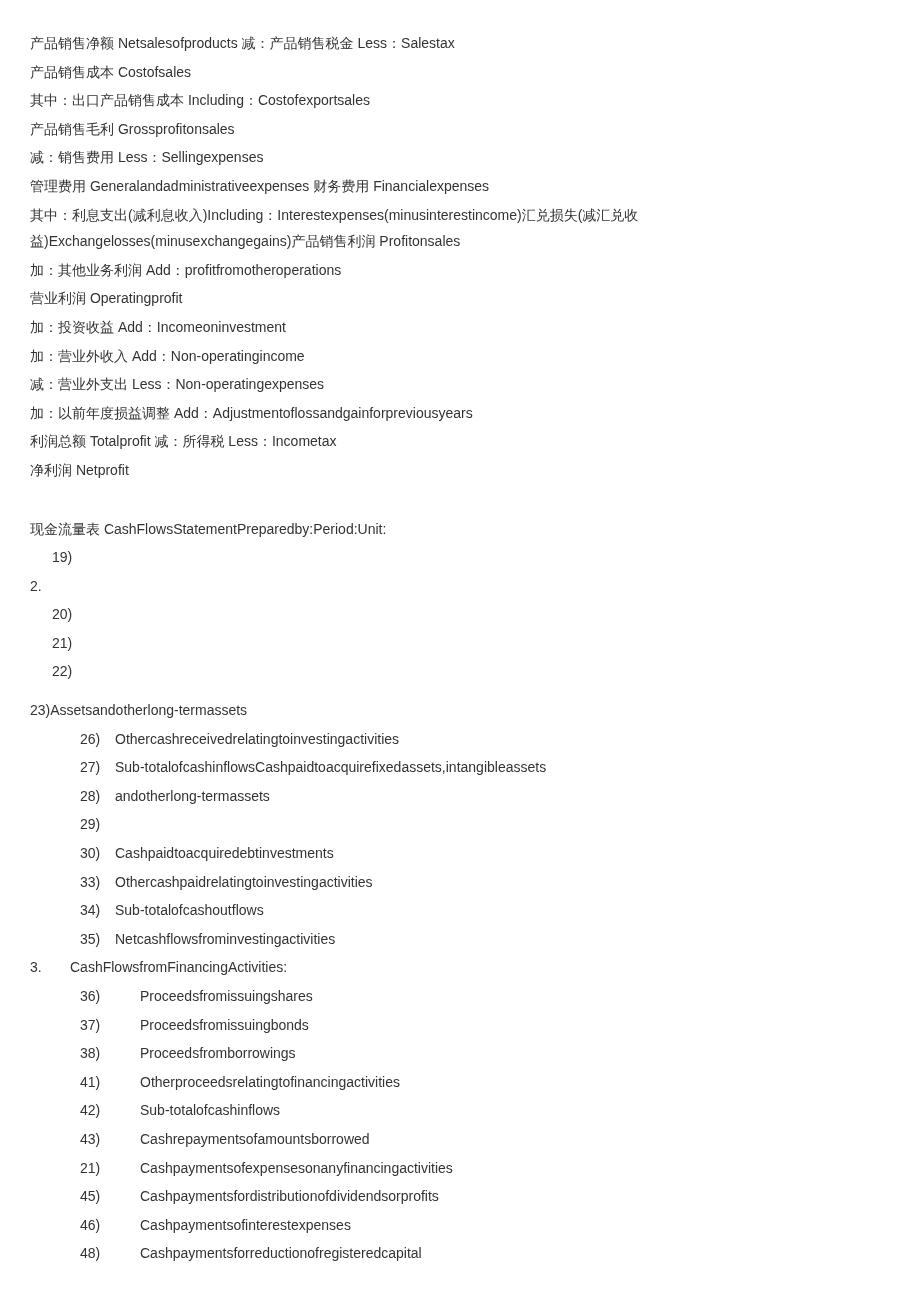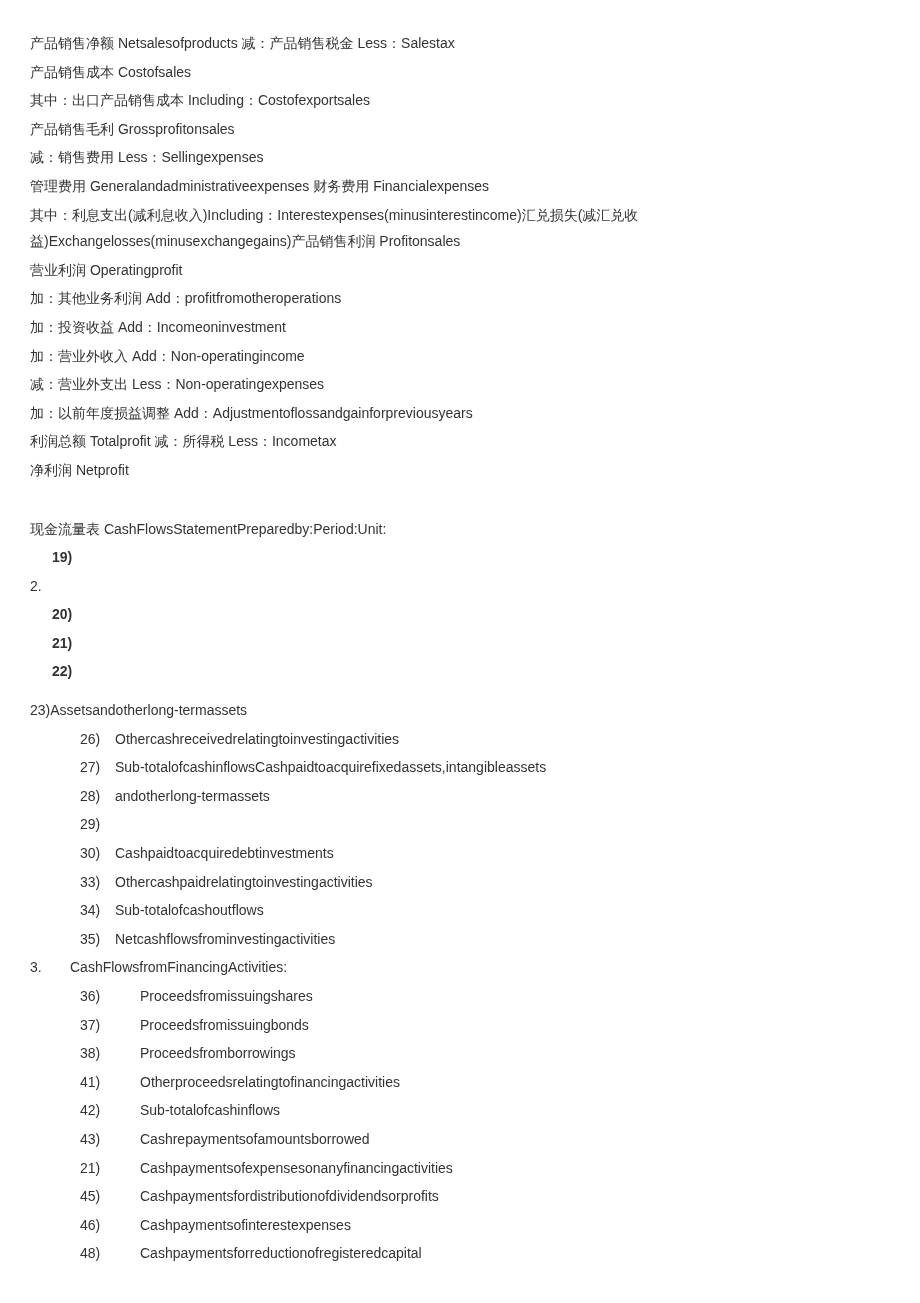--- a/index.html
+++ b/index.html
@@ -18,21 +18,20 @@
       margin-bottom: 2px;
     }
     .gap {
       height: 30px;
     }
     .gap-sm {
       height: 10px;
     }
     .indent1 {
       padding-left: 22px;
-      font-weight: bold;
     }
     .indent2 {
       padding-left: 50px;
       display: flex;
     }
     .indent2 .num {
       width: 35px;
       flex-shrink: 0;
     }
     .indent3 {
@@ -57,22 +56,22 @@
 <div class="content">
 
   <div>
     <div class="line">产品销售净额 Netsalesofproducts 减：产品销售税金 Less：Salestax</div>
     <div class="line">产品销售成本 Costofsales</div>
     <div class="line">其中：出口产品销售成本 Including：Costofexportsales</div>
     <div class="line">产品销售毛利 Grossprofitonsales</div>
     <div class="line">减：销售费用 Less：Sellingexpenses</div>
     <div class="line">管理费用 Generalandadministrativeexpenses 财务费用 Financialexpenses</div>
     <div class="line">其中：利息支出(减利息收入)Including：Interestexpenses(minusinterestincome)汇兑损失(减汇兑收益)Exchangelosses(minusexchangegains)产品销售利润 Profitonsales</div>
+    <div class="line">加：其他业务利润 Add：profitfromotheroperations</div>
     <div class="line">营业利润 Operatingprofit</div>
-    <div class="line">加：其他业务利润 Add：profitfromotheroperations</div>
     <div class="line">加：投资收益 Add：Incomeoninvestment</div>
     <div class="line">加：营业外收入 Add：Non-operatingincome</div>
     <div class="line">减：营业外支出 Less：Non-operatingexpenses</div>
     <div class="line">加：以前年度损益调整 Add：Adjustmentoflossandgainforpreviousyears</div>
     <div class="line">利润总额 Totalprofit 减：所得税 Less：Incometax</div>
     <div class="line">净利润 Netprofit</div>
   </div>
 
   <div class="gap"></div>
 

